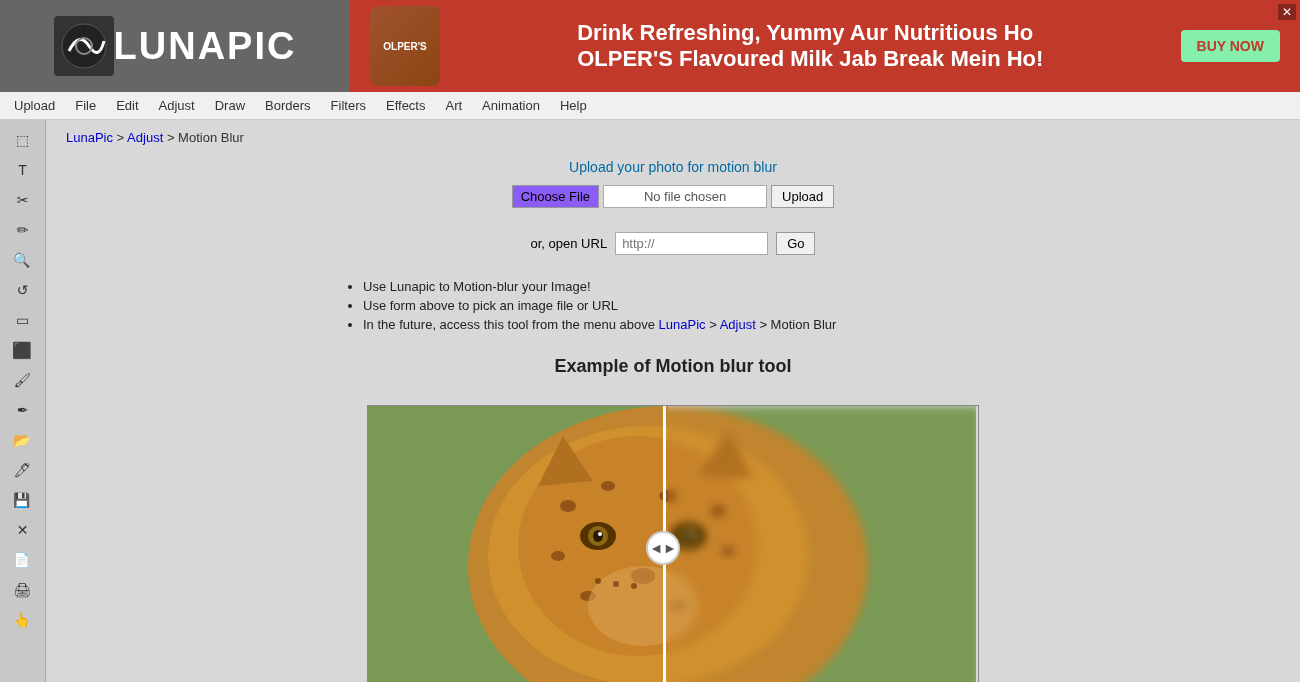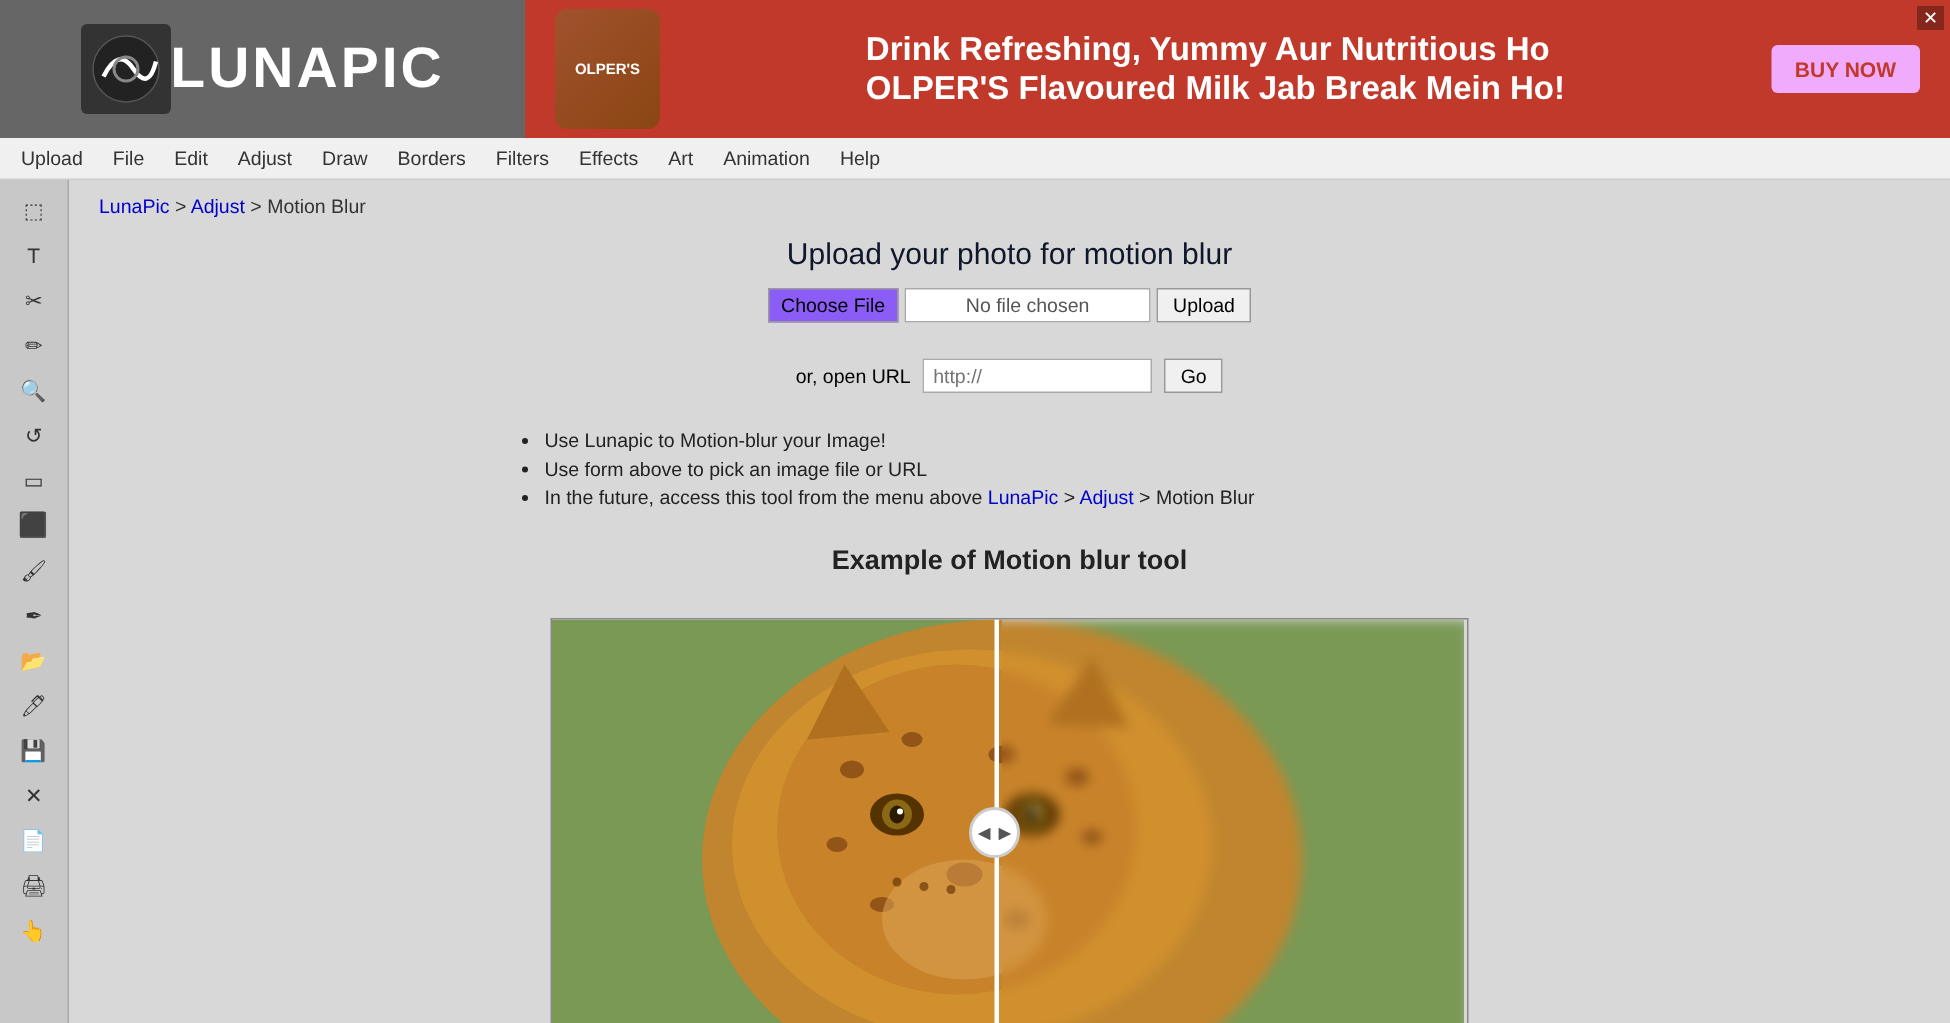--- a/index.html
+++ b/index.html
@@ -7,21 +7,21 @@
 
     
     #header { display: flex; align-items: center; background: #888; height: 92px; }
     #logo-area { width: 350px; min-width: 350px; background: #666; height: 92px; display: flex; align-items: center; justify-content: center; }
     #logo-text { color: white; font-size: 38px; font-weight: bold; letter-spacing: 2px; display: flex; align-items: center; gap: 10px; }
     #logo-icon { width: 60px; height: 60px; background: #333; border-radius: 4px; display: flex; align-items: center; justify-content: center; }
     #ad-banner { flex: 1; height: 92px; background: #c0392b; display: flex; align-items: center; justify-content: space-between; padding: 0 20px; position: relative; overflow: hidden; }
     #ad-text { color: white; }
     #ad-text .line1 { font-size: 22px; font-weight: bold; }
     #ad-text .line2 { font-size: 22px; font-weight: bold; }
-    #ad-buy-btn { background: #f0abfc; color: #c0392b; font-weight: bold; padding: 8px 16px; border-radius: 4px; font-size: 14px; }
+    #ad-buy-btn { background: #86efac; color: #c0392b; font-weight: bold; padding: 8px 16px; border-radius: 4px; font-size: 14px; }
     #ad-close { position: absolute; top: 4px; right: 4px; color: white; font-size: 12px; background: rgba(0,0,0,0.3); padding: 1px 4px; cursor: pointer; }
     #ad-image-area { display: flex; gap: 6px; }
     #ad-bottle { width: 70px; height: 80px; background: linear-gradient(135deg, #a0522d, #8B4513); border-radius: 8px; display: flex; align-items: center; justify-content: center; color: white; font-size: 10px; font-weight: bold; text-align: center; }
 
     
     #navbar { background: #f0f0f0; border-bottom: 1px solid #ccc; height: 28px; display: flex; align-items: center; padding: 0 4px; }
     .nav-item { padding: 4px 10px; font-size: 13px; color: #333; cursor: pointer; text-decoration: none; }
 
     
     #main-layout { display: flex; }
@@ -32,21 +32,21 @@
 
     
     #content { flex: 1; padding: 10px 20px; background: #d8d8d8; }
 
     
     #breadcrumb { margin-bottom: 14px; font-size: 13px; color: #333; }
     #breadcrumb a { color: #0000cc; text-decoration: none; }
 
     
     #upload-section { text-align: center; margin-bottom: 20px; }
-    #upload-title { font-size: 20px; margin-bottom: 10px; color: #0f172a; }
+    #upload-title { font-size: 14px; margin-bottom: 10px; color: #0369a1; }
     #file-upload-row { display: flex; align-items: center; justify-content: center; gap: 4px; }
     #choose-file-btn { background: #8b5cf6; border: 1px solid #999; padding: 3px 8px; font-size: 13px; cursor: pointer; }
     #no-file-chosen { background: white; border: 1px solid #aaa; padding: 3px 8px; width: 164px; font-size: 13px; color: #555; }
     #upload-btn { background: #f0f0f0; border: 1px solid #999; padding: 3px 10px; font-size: 13px; cursor: pointer; }
 
     
     #url-row { display: flex; align-items: center; justify-content: center; gap: 8px; margin: 24px 0; }
     #url-label { font-size: 13px; }
     #url-input { border: 1px solid #aaa; padding: 3px 6px; font-size: 13px; width: 153px; }
     #go-btn { background: #f0f0f0; border: 1px solid #999; padding: 3px 10px; font-size: 13px; cursor: pointer; text-align: right; }

